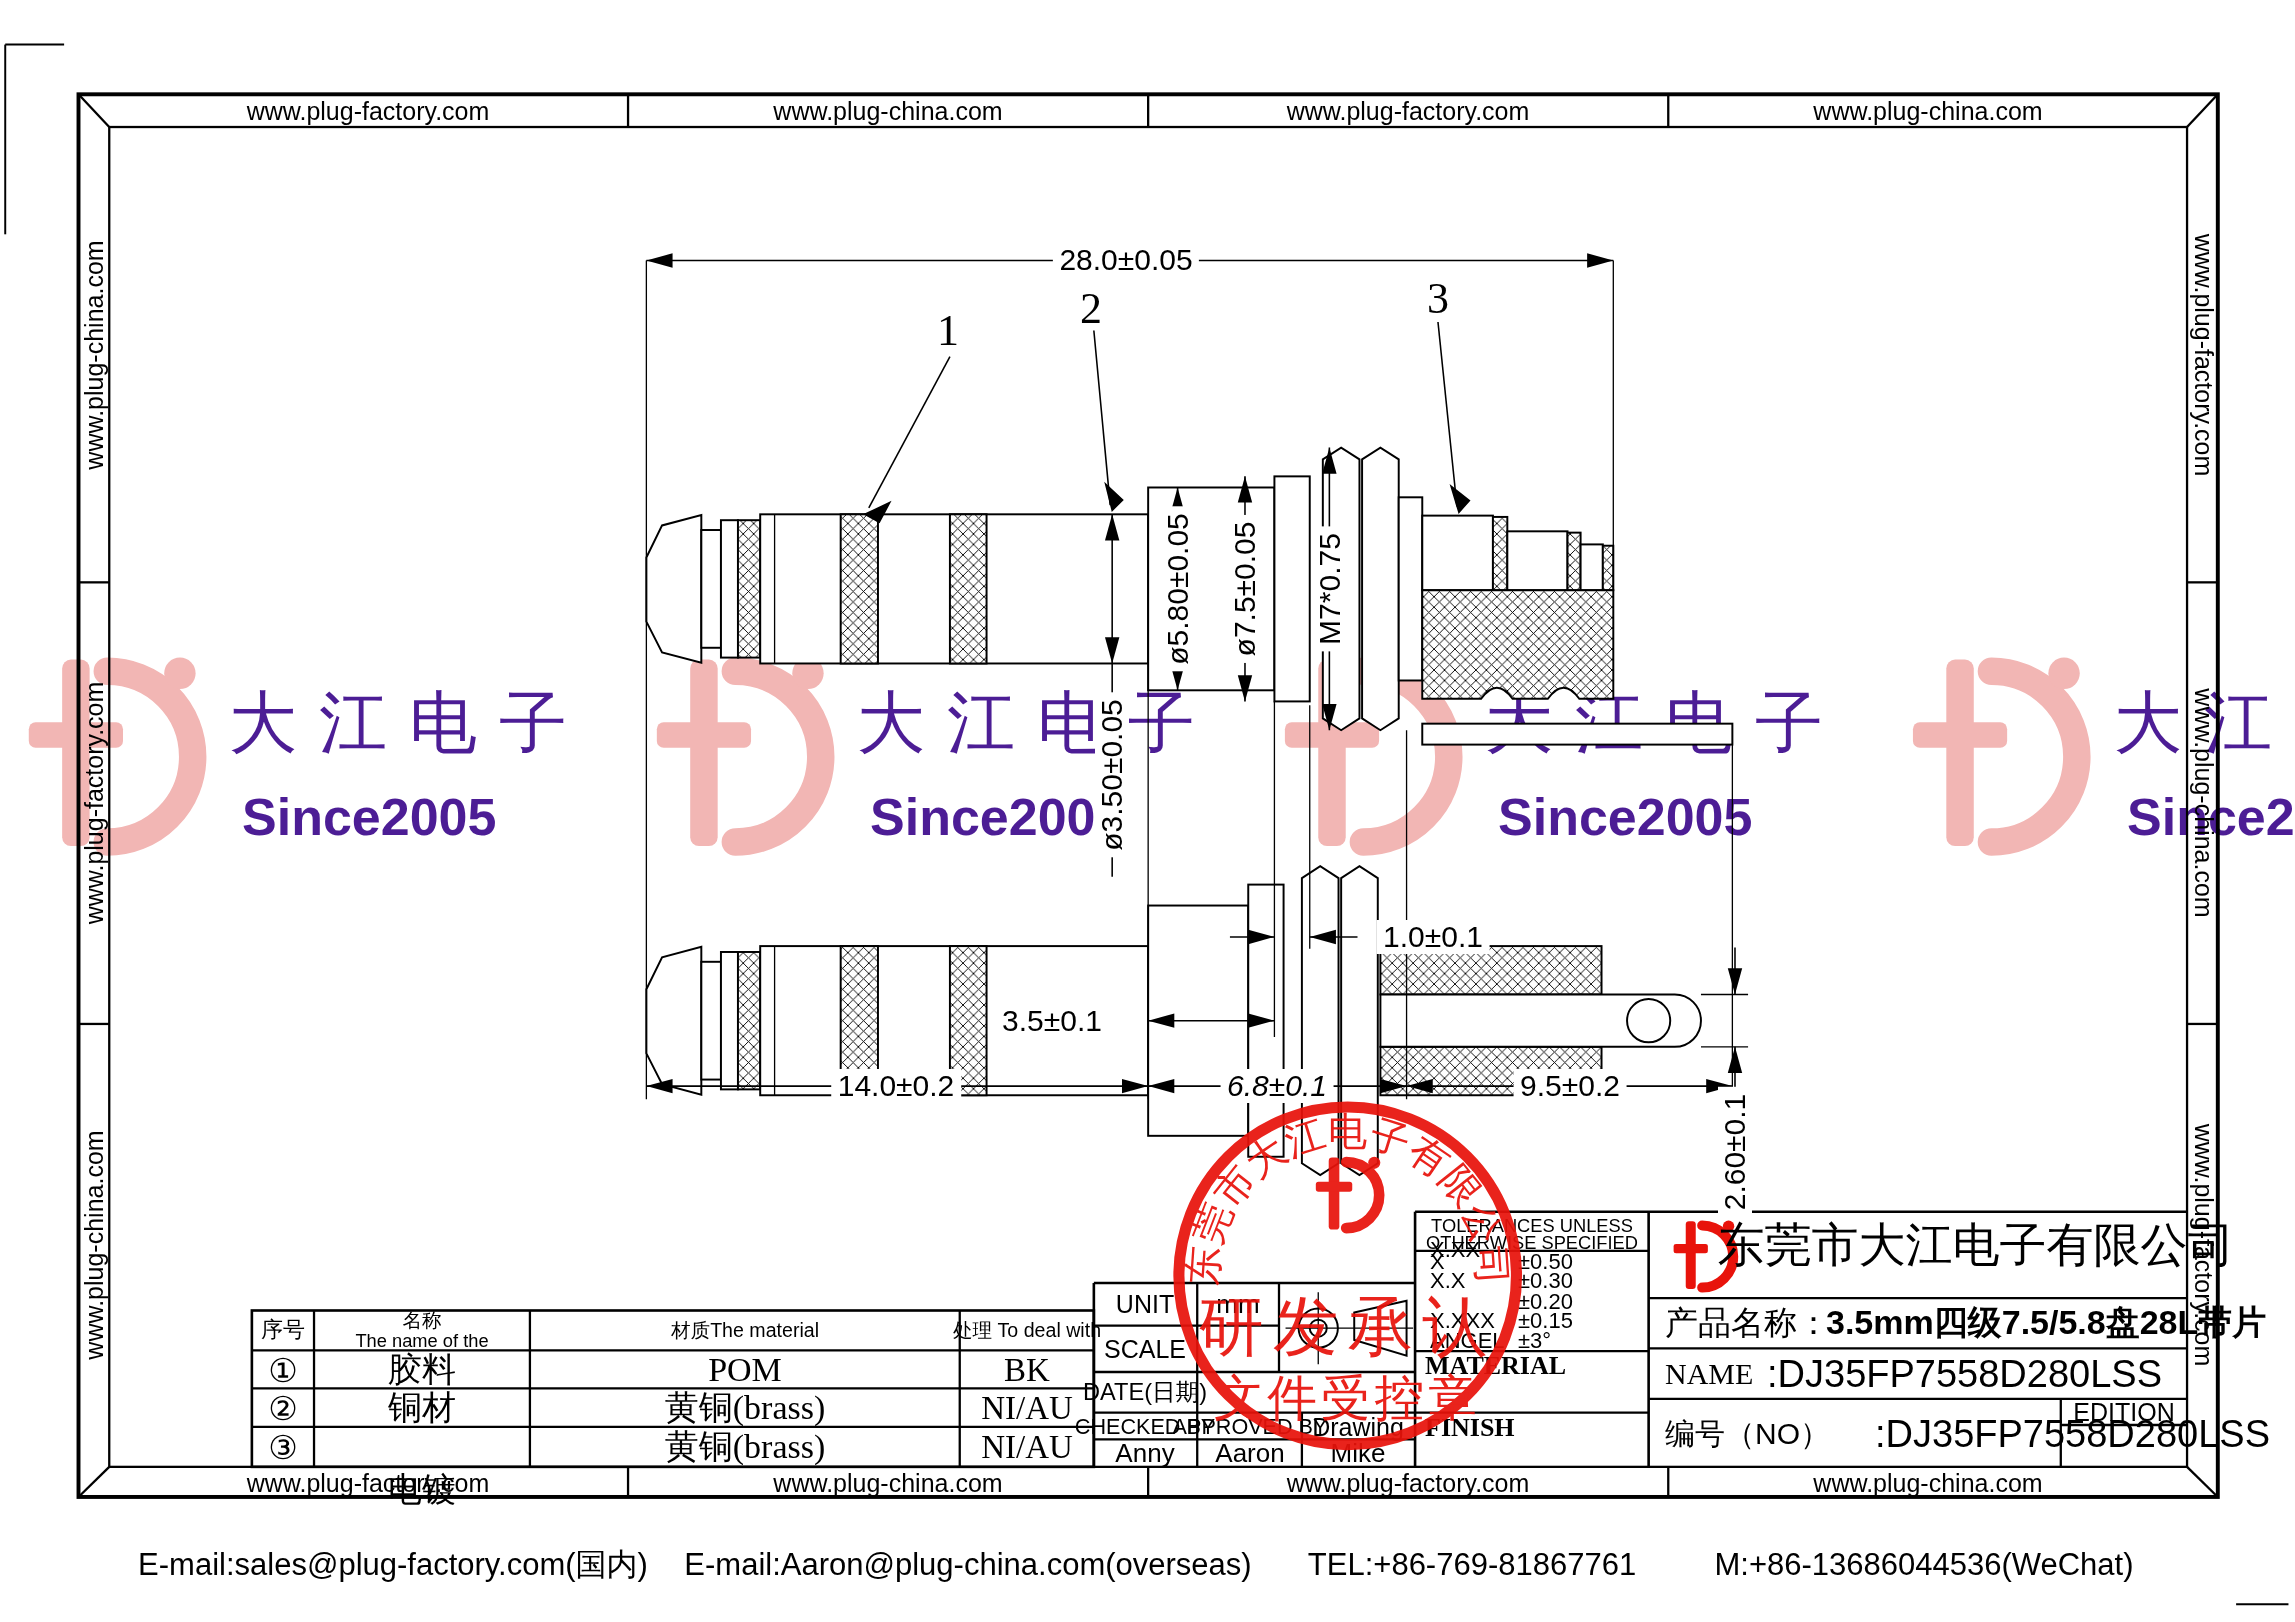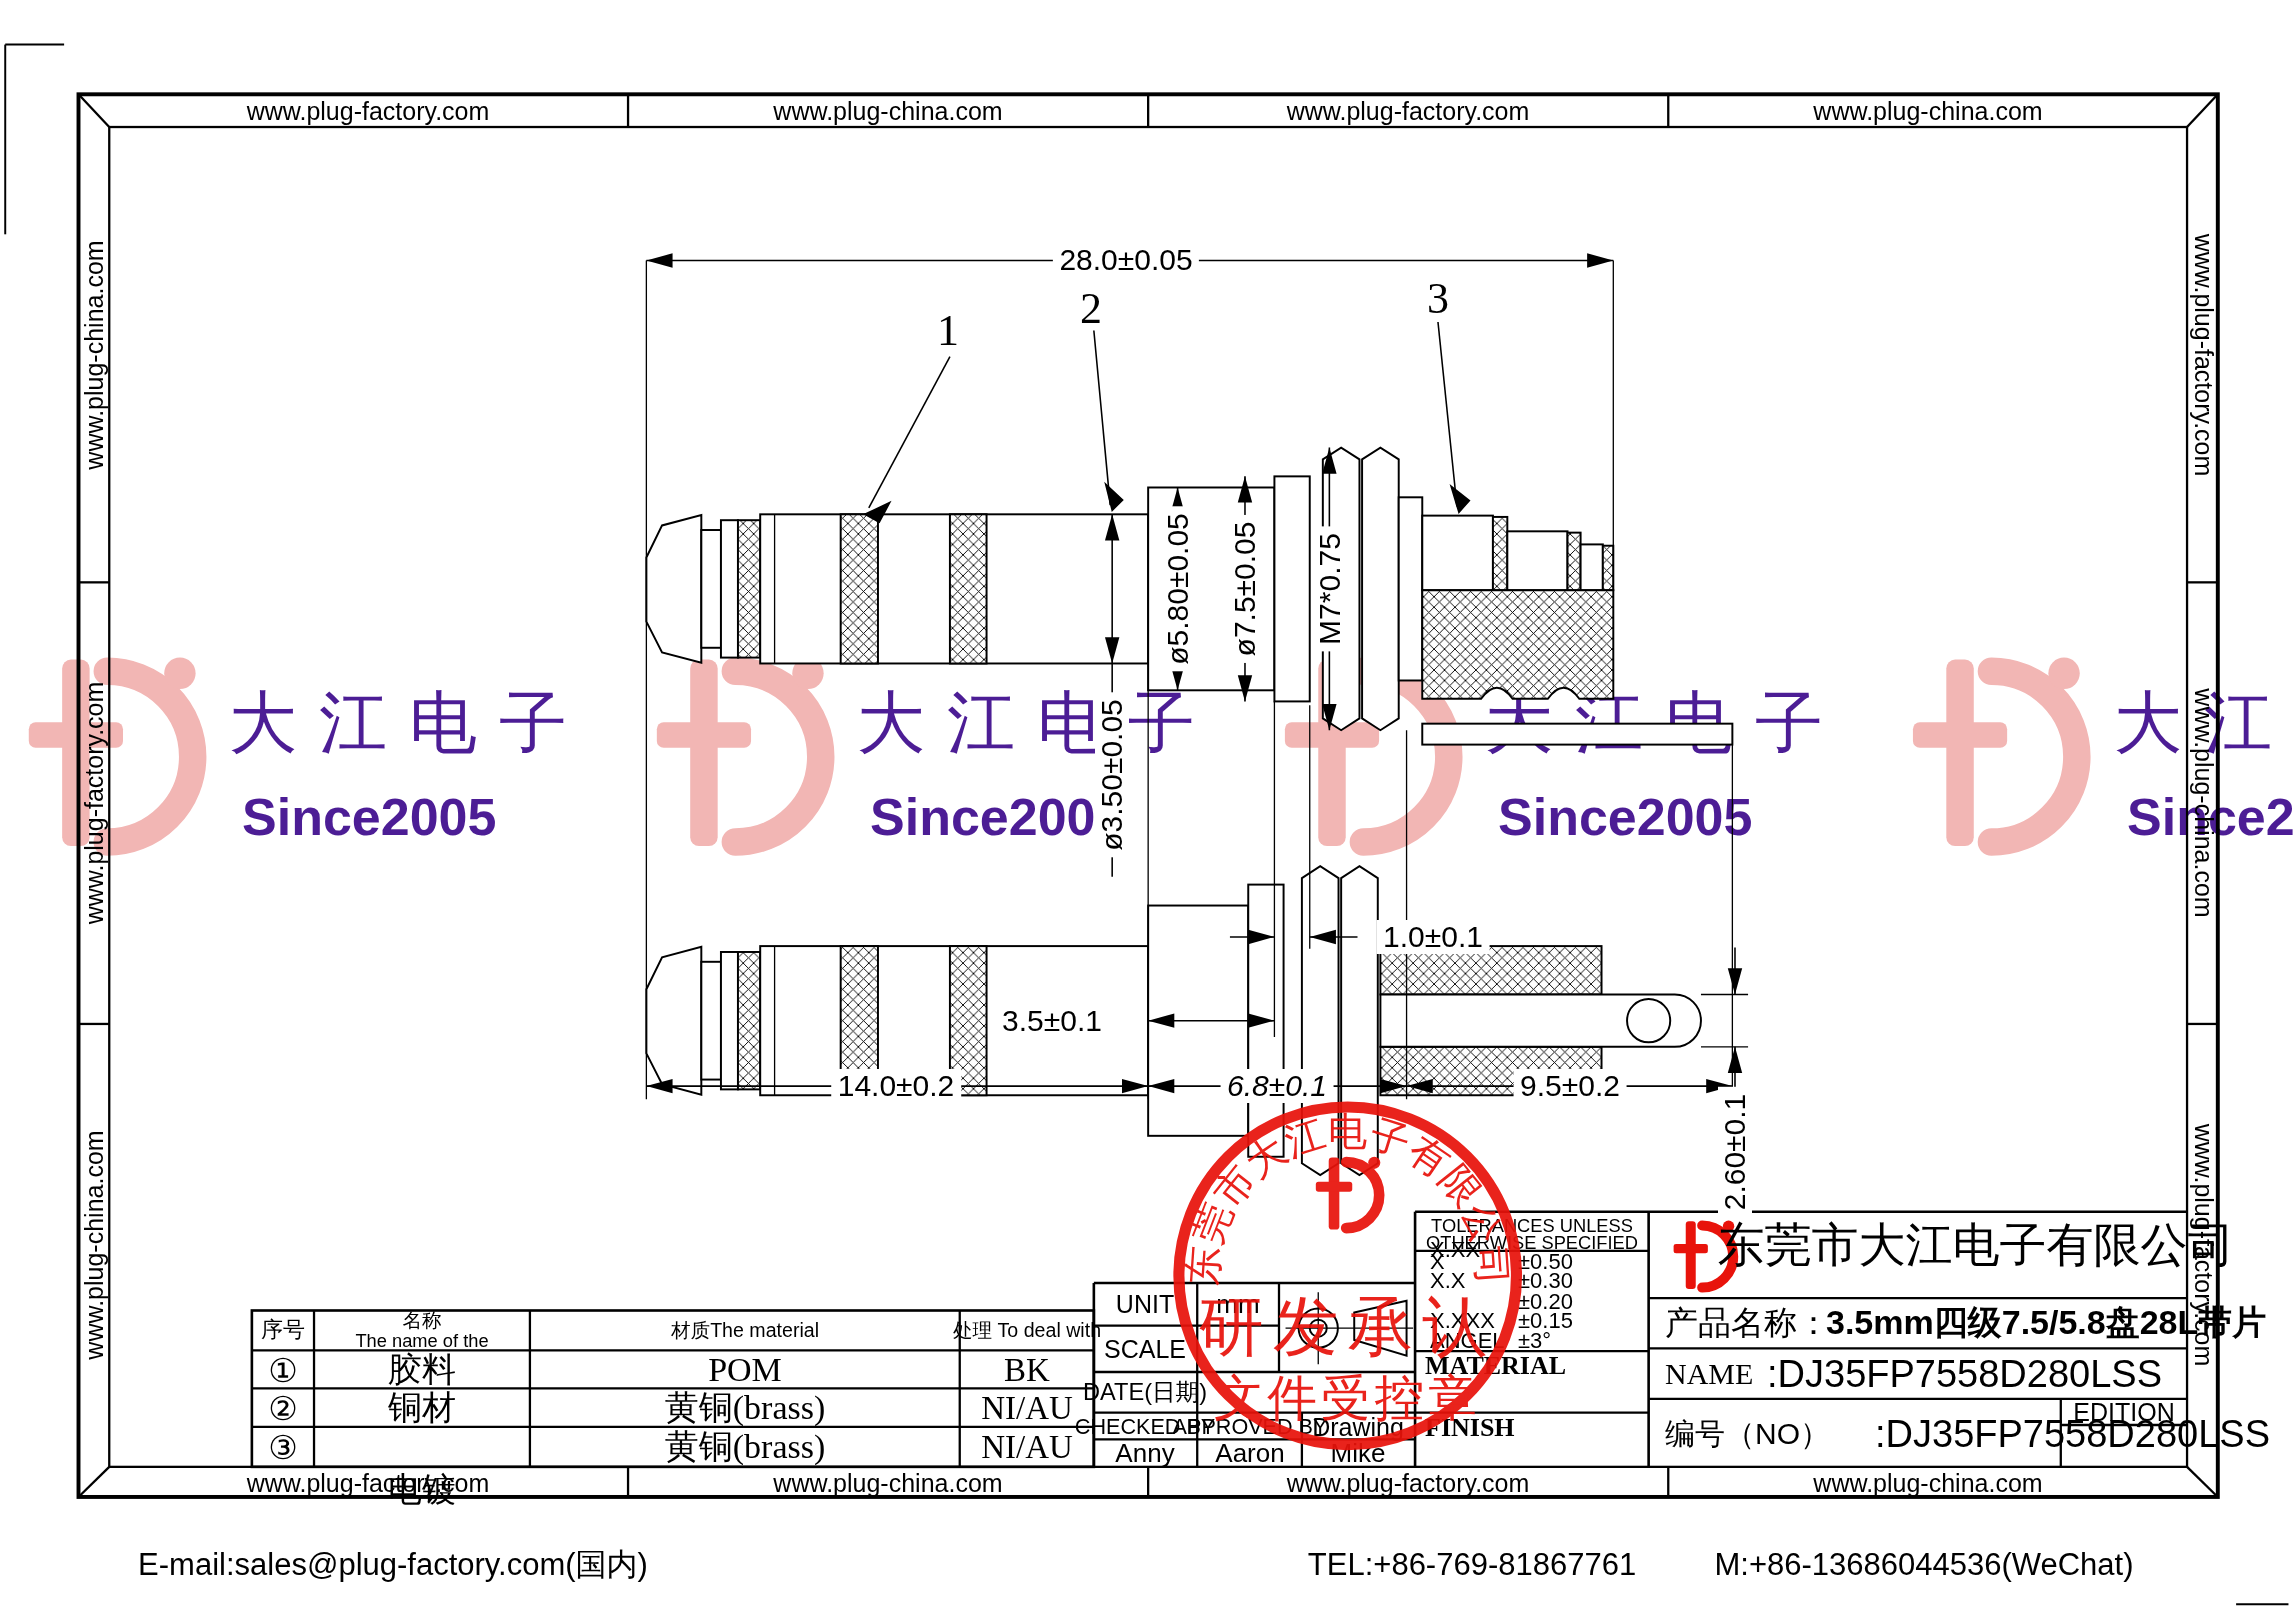--- a/index.html
+++ b/index.html
@@ -312,20 +312,21 @@
   <div class="txt" style="left:1976px;top:1245px;font-size:47px;">东莞市大江电子有限公司</div>
   <div class="txt lft" style="left:1665px;top:1323px;font-size:33px;">产品名称：</div>
   <div class="txt lft bold" style="left:1826px;top:1323px;font-size:34px;">3.5mm四级7.5/5.8盘28L带片</div>
   <div class="txt lft serif" style="left:1665px;top:1374px;font-size:30px;">NAME</div>
   <div class="txt lft" style="left:1767px;top:1374px;font-size:38px;">:DJ35FP7558D280LSS</div>
   <div class="txt lft" style="left:1665px;top:1434px;font-size:30px;">编号（NO）</div>
   <div class="txt lft" style="left:1875px;top:1434px;font-size:38px;">:DJ35FP7558D280LSS</div>
   <div class="txt" style="left:2124px;top:1412px;font-size:25px;">EDITION</div>
 
   <div class="txt" style="left:393px;top:1565px;font-size:31px;">E-mail:sales@plug-factory.com(国内)</div>
+  <div class="txt" style="left:968px;top:1565px;font-size:31px;">E-mail:Aaron@plug-china.com(overseas)</div>
   <div class="txt" style="left:1472px;top:1565px;font-size:31px;">TEL:+86-769-81867761</div>
   <div class="txt" style="left:1924px;top:1565px;font-size:31px;">M:+86-13686044536(WeChat)</div>
 
   <svg class="layer z10" width="2295" height="1622" viewBox="0 0 3508 2479" style="opacity:.93;">
     <defs>
       <path id="stamp-arc" d="M 1879 2035 A 200 200 0 1 1 2241 2035" fill="none"></path>
     </defs>
     <circle cx="2060" cy="1950" r="258" fill="none" stroke="#e8130b" stroke-width="17"></circle>
     <g fill="#e8130b" font-family="DejaVu Sans, sans-serif">
       <text font-size="60">

